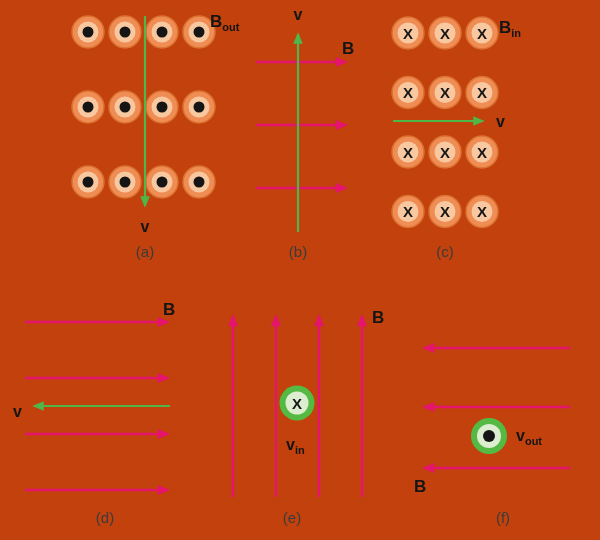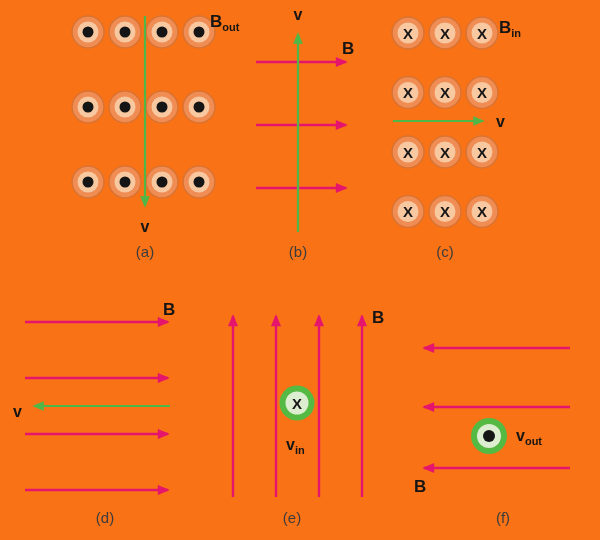--- a/index.html
+++ b/index.html
@@ -1,16 +1,16 @@
 <!DOCTYPE html>
 <html style="--field_arrow: #e5146d; --velocity: #4eb748; --symbol_ring: #ef8d55; --symbol_ring_edge: #da7231; --symbol_inner: #f8c8a1; --velocity_ring: #55ba43; --velocity_ring_inner: #ddedd0; --ink: #151515; --caption: #3c3c3c;"><head>
 <meta charset="utf-8">
 <style>
   html,body{margin:0;padding:0;background:#ffffff;}
-  .stage{position:relative;width:600px;height:540px;background:#f97316;overflow:hidden;
+  .stage{position:relative;width:600px;height:540px;background:#c2410c;overflow:hidden;
          font-family:"Liberation Sans", sans-serif;}
   svg{display:block;}
   svg text{font-family:"Liberation Sans", sans-serif;}
   .bline{stroke:var(--field_arrow);stroke-width:2.4;fill:none;}
   .vline{stroke:var(--velocity);stroke-width:2.2;fill:none;}
   .mB{fill:var(--field_arrow);}
   .mV{fill:var(--velocity);}
   .blabel{font-size:17px;font-weight:bold;fill:var(--ink);}
   .vlabel{font-size:16px;font-weight:bold;fill:var(--ink);}
   .sub{font-size:11px;font-weight:bold;fill:var(--ink);}

